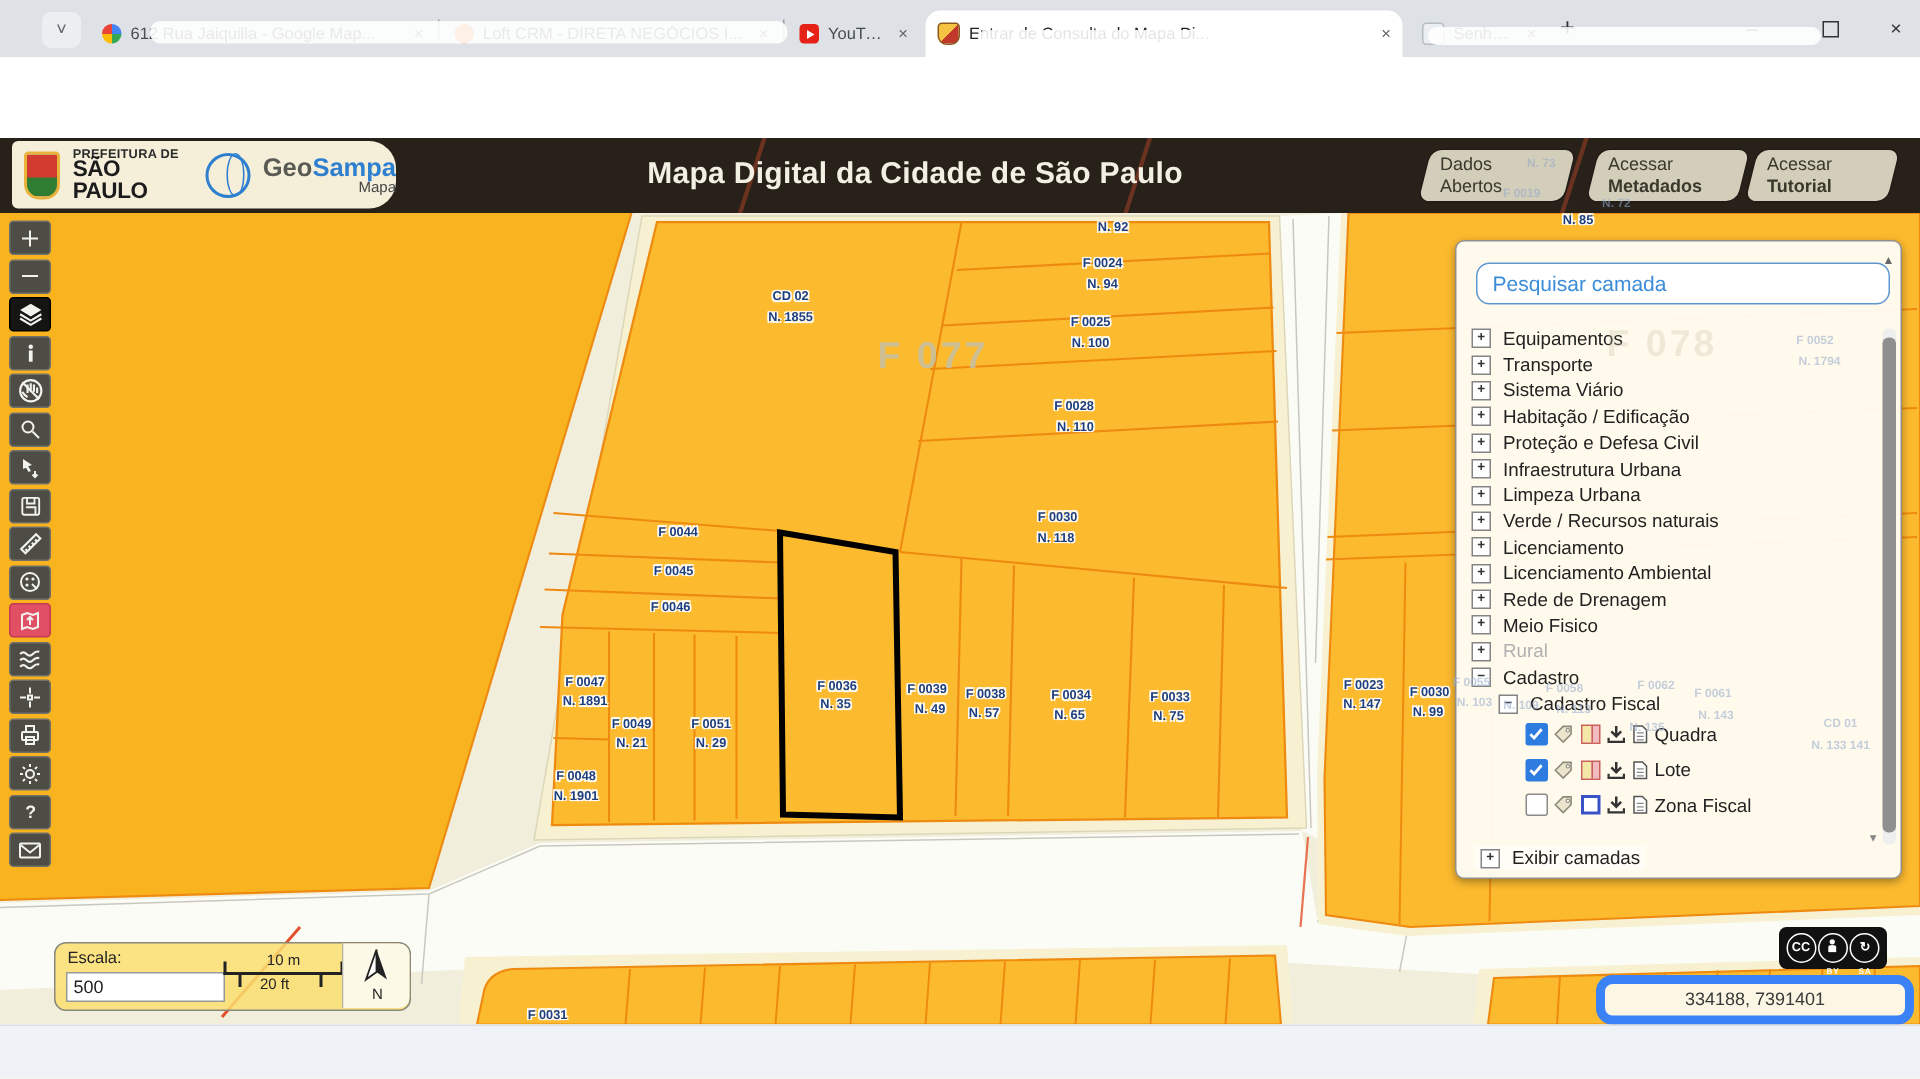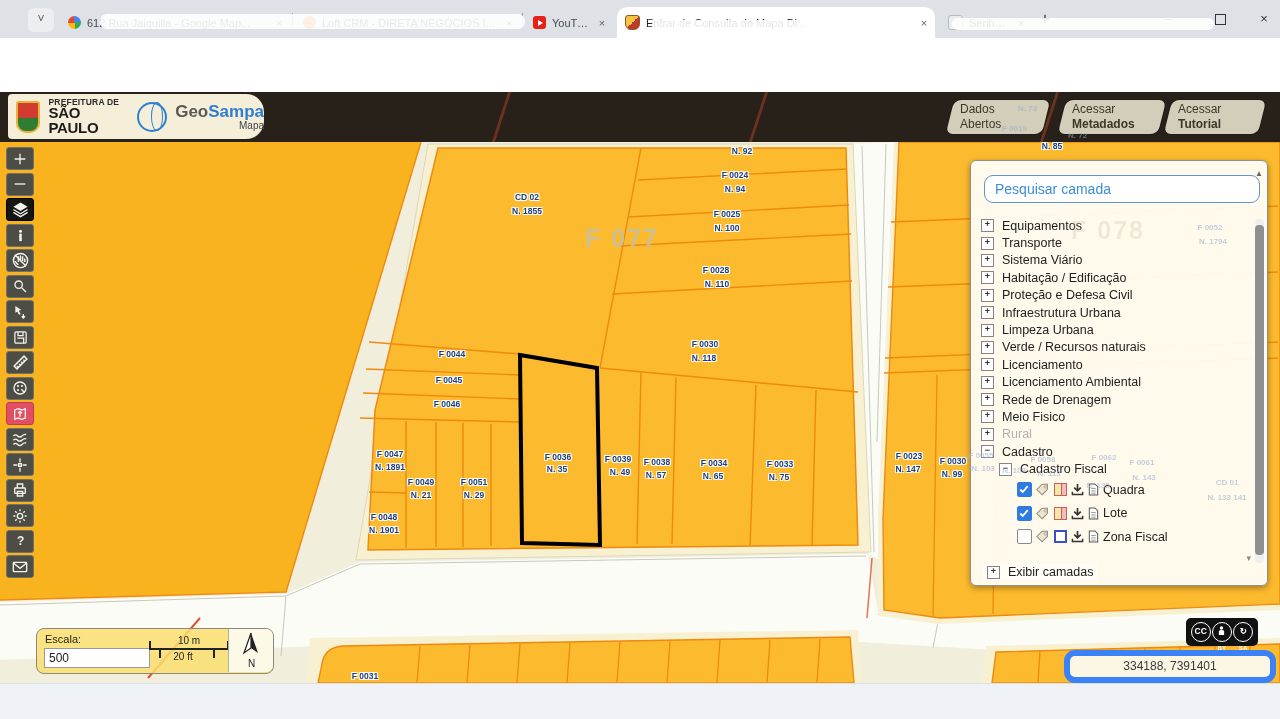--- a/index.html
+++ b/index.html
@@ -270,20 +270,21 @@
     <div class="brandtxt">
       <div id="pref-l1">PREFEITURA DE</div>
       <div id="pref-l2">SÃO PAULO</div>
     </div>
     <div id="globe"></div>
     <div class="brandtxt">
       <div id="geosampa"><span class="g1">Geo</span><span class="g2">Sampa</span></div>
       <div id="brand-sub">Mapa</div>
     </div>
   </div>
+  <div id="geo-title">Mapa Digital da Cidade de São Paulo</div>
   <div id="hbtns">
       <div class="hbtn" style="left: 950px; width: 96px;">
         <div class="htxt">
           <div>Dados</div>
   <div class="">Abertos</div>
         </div>
       </div>
       <div class="hbtn" style="left: 1062px; width: 100px;">
         <div class="htxt">
           <div>Acessar</div>

